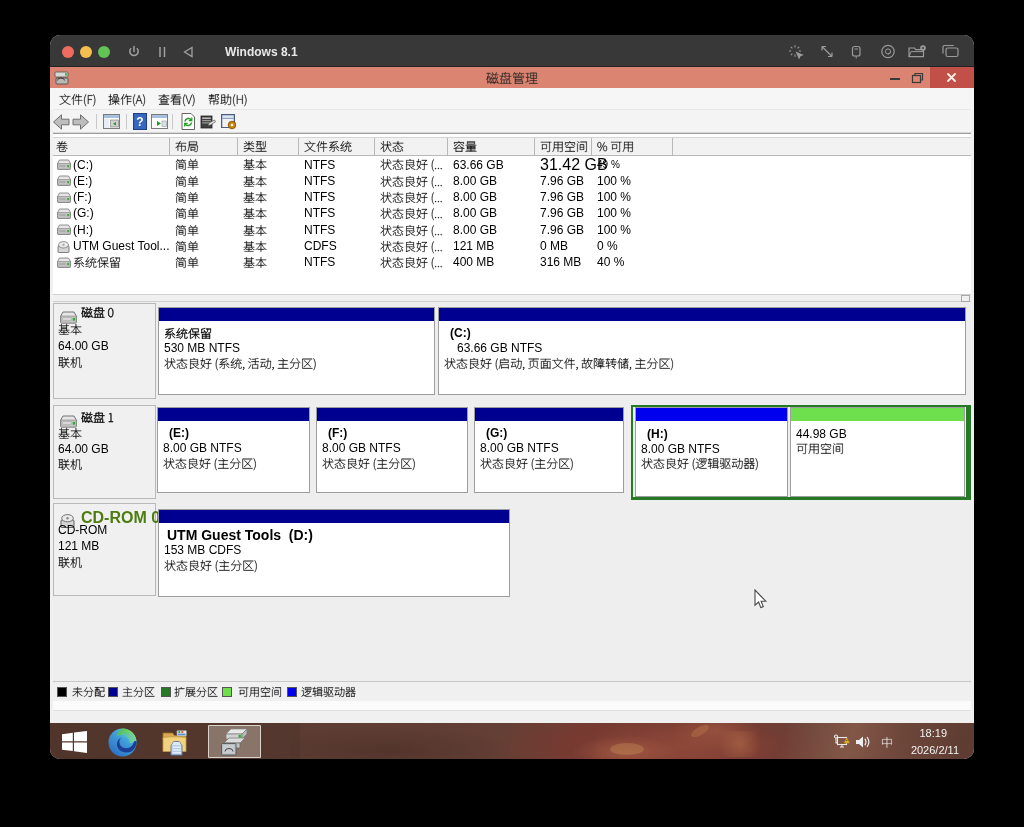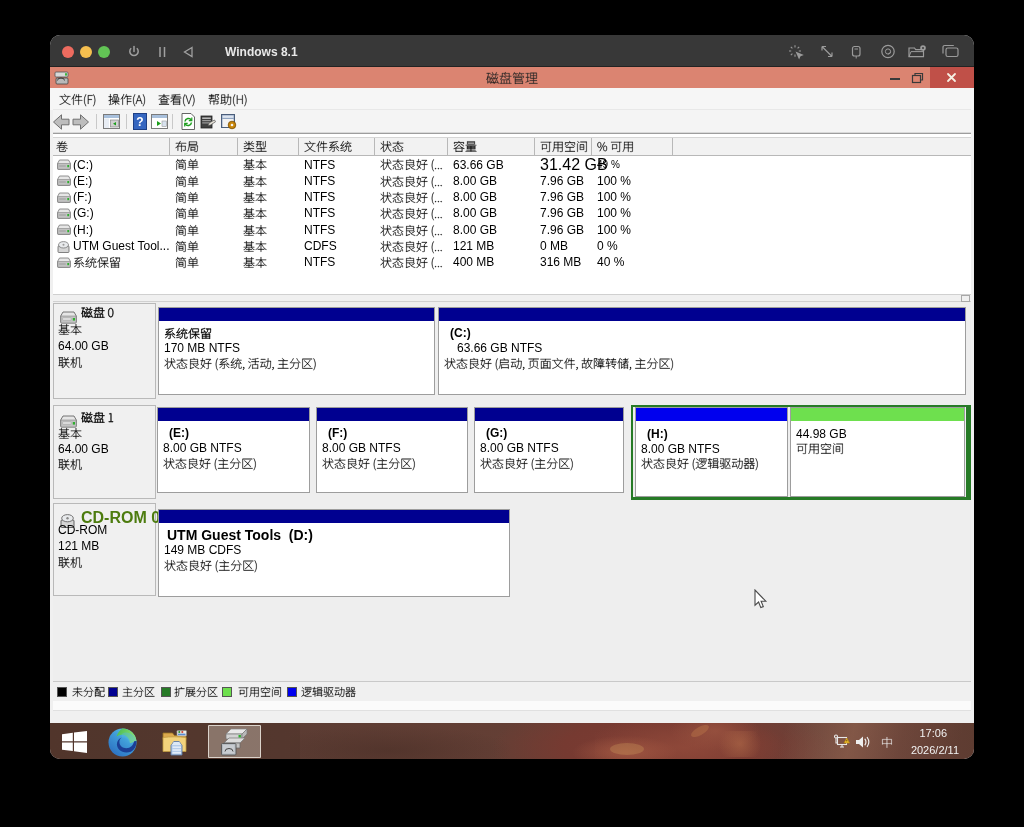--- a/index.html
+++ b/index.html
@@ -698,21 +698,21 @@
 <div style="position:absolute;left:114px;top:290.8px">
       <svg class="t" width="48" height="17">
         <g transform="translate(0,12) scale(0.012,-0.012)" fill="#000" stroke="#000" stroke-width="42">
           <use href="#g7CFB" x="0"></use>
           <use href="#g7EDF" x="1000"></use>
           <use href="#g4FDD" x="2000"></use>
           <use href="#g7559" x="3000"></use>
         </g>
       </svg>
     </div>
-<div class="s" style="left:114px;top:306px;font-size:12px;line-height:14px;color:#000;">170 MB NTFS</div>
+<div class="s" style="left:114px;top:306px;font-size:12px;line-height:14px;color:#000;">530 MB NTFS</div>
 <div style="position:absolute;left:114px;top:320.8px">
       <svg class="t" width="152.6" height="17">
         <g transform="translate(0,12) scale(0.012,-0.012)" fill="#000" stroke="#000" stroke-width="24">
           <use href="#g72B6" x="0"></use>
           <use href="#g6001" x="1000"></use>
           <use href="#g826F" x="2000"></use>
           <use href="#g597D" x="3000"></use>
           <use href="#g0028" x="4220"></use>
           <use href="#g7CFB" x="4519"></use>
           <use href="#g7EDF" x="5519"></use>
@@ -847,21 +847,21 @@
           <use href="#g53EF" x="0"></use>
           <use href="#g7528" x="1000"></use>
           <use href="#g7A7A" x="2000"></use>
           <use href="#g95F4" x="3000"></use>
         </g>
       </svg>
     </div>
 <div style="position:absolute;left:108px;top:473.5px;width:352px;height:88.5px;background:#fff;border:1px solid #9d9d9d;box-sizing:border-box"></div>
 <div style="position:absolute;left:109px;top:474.5px;width:350px;height:13px;background:#000090;"></div>
 <div class="s" style="left:117px;top:493px;font-size:14px;line-height:14px;color:#000;font-weight:bold;">UTM Guest Tools  (D:)</div>
-<div class="s" style="left:114px;top:508px;font-size:12px;line-height:14px;color:#000;">149 MB CDFS</div>
+<div class="s" style="left:114px;top:508px;font-size:12px;line-height:14px;color:#000;">153 MB CDFS</div>
 <div style="position:absolute;left:114px;top:522.8px">
       <svg class="t" width="93.8" height="17">
         <g transform="translate(0,12) scale(0.012,-0.012)" fill="#000" stroke="#000" stroke-width="24">
           <use href="#g72B6" x="0"></use>
           <use href="#g6001" x="1000"></use>
           <use href="#g826F" x="2000"></use>
           <use href="#g597D" x="3000"></use>
           <use href="#g0028" x="4220"></use>
           <use href="#g4E3B" x="4519"></use>
           <use href="#g5206" x="5519"></use>
@@ -1000,17 +1000,17 @@
 <path d="M1 5 h3 l4-3.5 v11 L4 9 H1 Z" fill="#eee"></path>
 <path d="M10 4.2 a5 5 0 0 1 0 5.6 M12.3 2.5 a8 8 0 0 1 0 9" fill="none" stroke="#eee" stroke-width="1.2" stroke-linecap="round"></path>
     </svg>
 <div style="position:absolute;left:831px;top:699.8px">
       <svg class="t" width="12" height="17">
         <g transform="translate(0,12) scale(0.012,-0.012)" fill="#f0f0f0" stroke="#f0f0f0" stroke-width="24">
           <use href="#g4E2D" x="0"></use>
         </g>
       </svg>
     </div>
-<div class="s" style="right:27px;top:692px;font-size:11px;line-height:13px;color:#f2f2f2;">17:06</div>
+<div class="s" style="right:27px;top:692px;font-size:11px;line-height:13px;color:#f2f2f2;">18:19</div>
 <div class="s" style="right:15px;top:708.5px;font-size:11px;line-height:13px;color:#f2f2f2;">2026/2/11</div>
 </div>
 <svg style="position:absolute;left:754px;top:589px" width="14" height="21" viewBox="0 0 14 21">
 <path d="M1 1 L1 16.2 L4.6 13 L6.8 18.6 L9.3 17.6 L7.1 12.2 L11.8 12.2 Z" fill="#fff" stroke="#4a4a4a" stroke-width="1.1" stroke-linejoin="miter"></path>
   </svg>
 </body></html>

